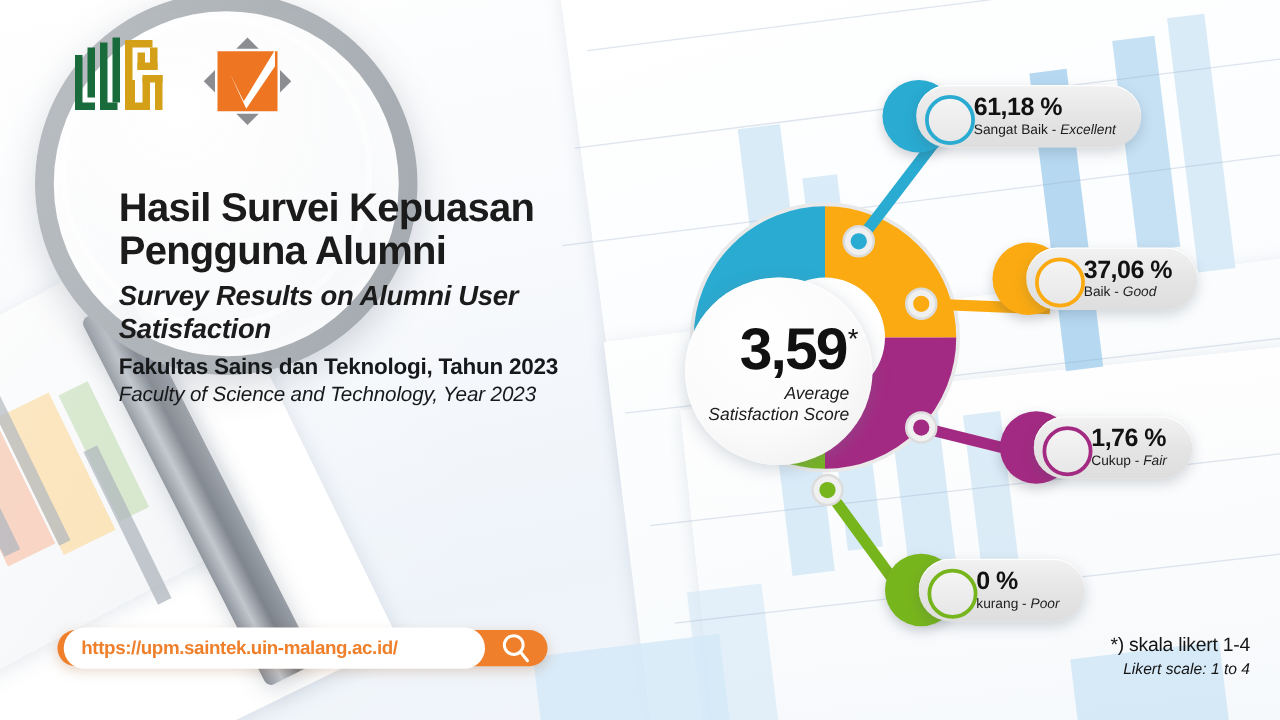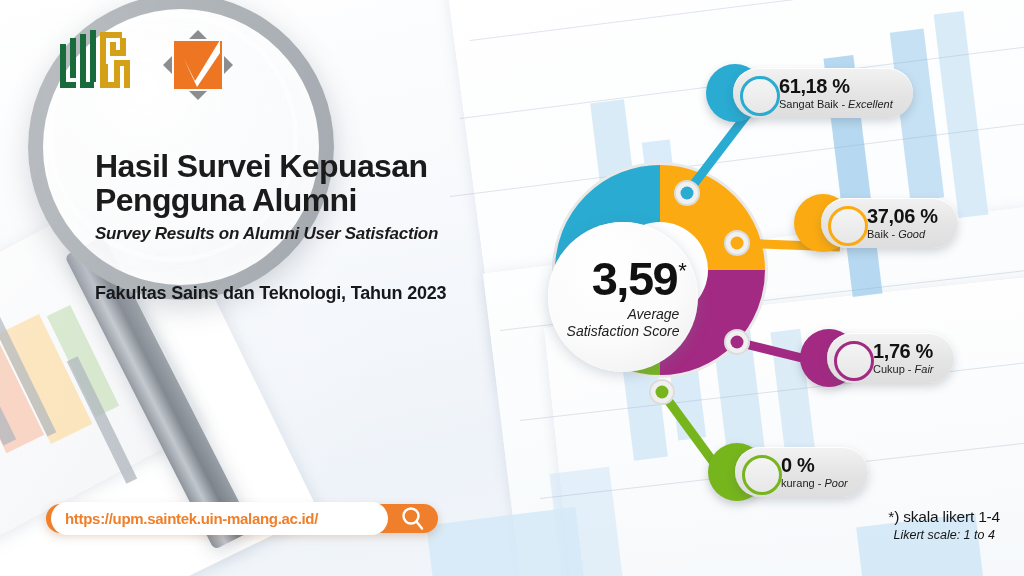--- a/index.html
+++ b/index.html
@@ -48,21 +48,21 @@
   .veil{position:absolute;inset:0;background:linear-gradient(105deg,rgba(255,255,255,.30),rgba(255,255,255,0) 45%);}
 
   
   .logos{position:absolute;left:58px;top:26px;display:flex;align-items:center;gap:22px;}
   .logo-uin{width:82px;height:78px;}
   .logo-upm{position:relative;width:72px;height:72px;display:flex;align-items:center;justify-content:center;}
 
   
   .titleblock{position:absolute;left:95px;top:122px;width:430px;margin-top:28px;}
   .t-line{font-size:32px;font-weight:bold;color:#1b1b1b;letter-spacing:-.6px;line-height:1.06;}
-  .t-sub{font-size:17px;font-weight:bold;font-style:italic;color:#1b1b1b;margin-top:6px;letter-spacing:-.25px;}
+  .t-sub{font-size:22px;font-weight:bold;font-style:italic;color:#1b1b1b;margin-top:6px;letter-spacing:-.25px;}
   .facblock{position:absolute;left:95px;top:256px;width:430px;margin-top:27px;}
   .f-line{font-size:18px;font-weight:bold;color:#16181a;letter-spacing:-.2px;}
   .f-sub{font-size:16.5px;font-style:italic;color:#16181a;margin-top:3px;letter-spacing:-.1px;}
 
   
   .urlbar{position:absolute;left:46px;top:504px;height:29px;width:392px;
      background:#ef7f2a;border-radius:22px;display:flex;align-items:center;
      box-shadow:0 3px 10px rgba(160,90,35,.28);}
   .urlfield{margin-left:5px;height:33px;flex:1;background:#ffffff;border-radius:18px;
      display:flex;align-items:center;padding:0 14px;}
@@ -87,21 +87,21 @@
      background:linear-gradient(180deg,#f2f2f2,#e4e4e4 55%,#dedede);
      box-shadow:0 4px 10px rgba(70,80,95,.22), inset 0 1px 0 rgba(255,255,255,.95);
      display:flex;align-items:center;padding:0 20px 0 46px;z-index:3;}
   .co-ring{position:absolute;left:7px;top:8px;width:34px;height:34px;border-radius:50%;
      background:linear-gradient(180deg,#f4f4f4,#e7e7e7);z-index:4;}
   .co-pct{font-size:20px;font-weight:bold;color:#121212;line-height:1.05;letter-spacing:-.4px;white-space:nowrap;}
   .co-lbl{font-size:11px;color:#1d1d1d;line-height:1.15;white-space:nowrap;margin-top:1px;}
   .co-lbl i{font-style:italic;}
 
   
-  .footnote{position:absolute;right:24px;top:508px;text-align:center;}
+  .footnote{position:absolute;right:24px;top:508px;text-align:right;}
   .fn1{font-size:15.5px;color:#151515;letter-spacing:-.2px;}
   .fn2{font-size:12.5px;font-style:italic;color:#151515;margin-top:2px;}
 </style>
 </head>
 <body>
 
 <div id="stage">
 
   <div class="bg-base"></div>
 
@@ -177,20 +177,21 @@
   </div>
 
   <div class="titleblock">
     <div class="t-line">Hasil Survei Kepuasan</div>
     <div class="t-line">Pengguna Alumni</div>
     <div class="t-sub">Survey Results on Alumni User Satisfaction</div>
   </div>
 
   <div class="facblock">
     <div class="f-line">Fakultas Sains dan Teknologi, Tahun 2023</div>
+    <div class="f-sub">Faculty of Science and Technology, Year 2023</div>
   </div>
 
   <div class="urlbar">
     <div class="urlfield">
       <span class="urltext">https://upm.saintek.uin-malang.ac.id/</span>
     </div>
     <div class="urlbtn">
       <svg width="26" height="26" viewBox="0 0 26 26">
         <circle cx="11" cy="10" r="7.5" fill="none" stroke="#ffffff" stroke-width="2.4"></circle>
         <line x1="16.4" y1="15.6" x2="22" y2="22.6" stroke="#ffffff" stroke-width="2.4" stroke-linecap="round"></line>

